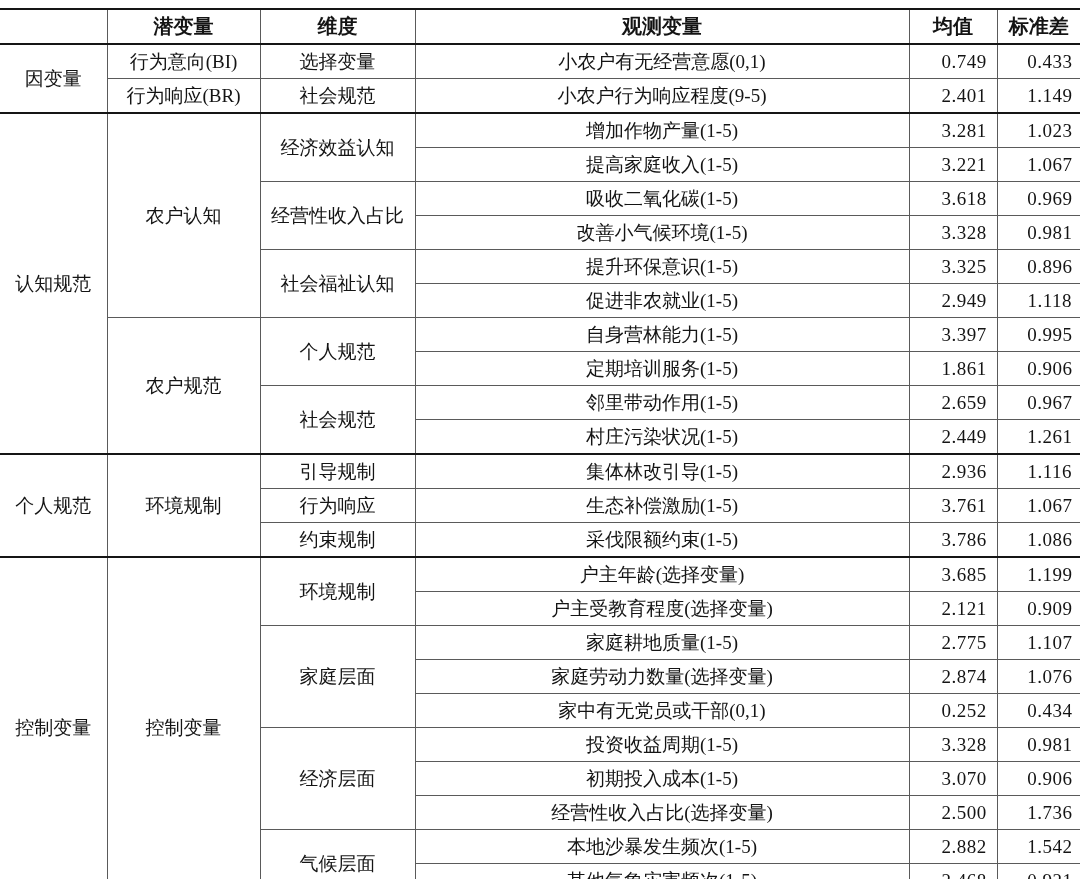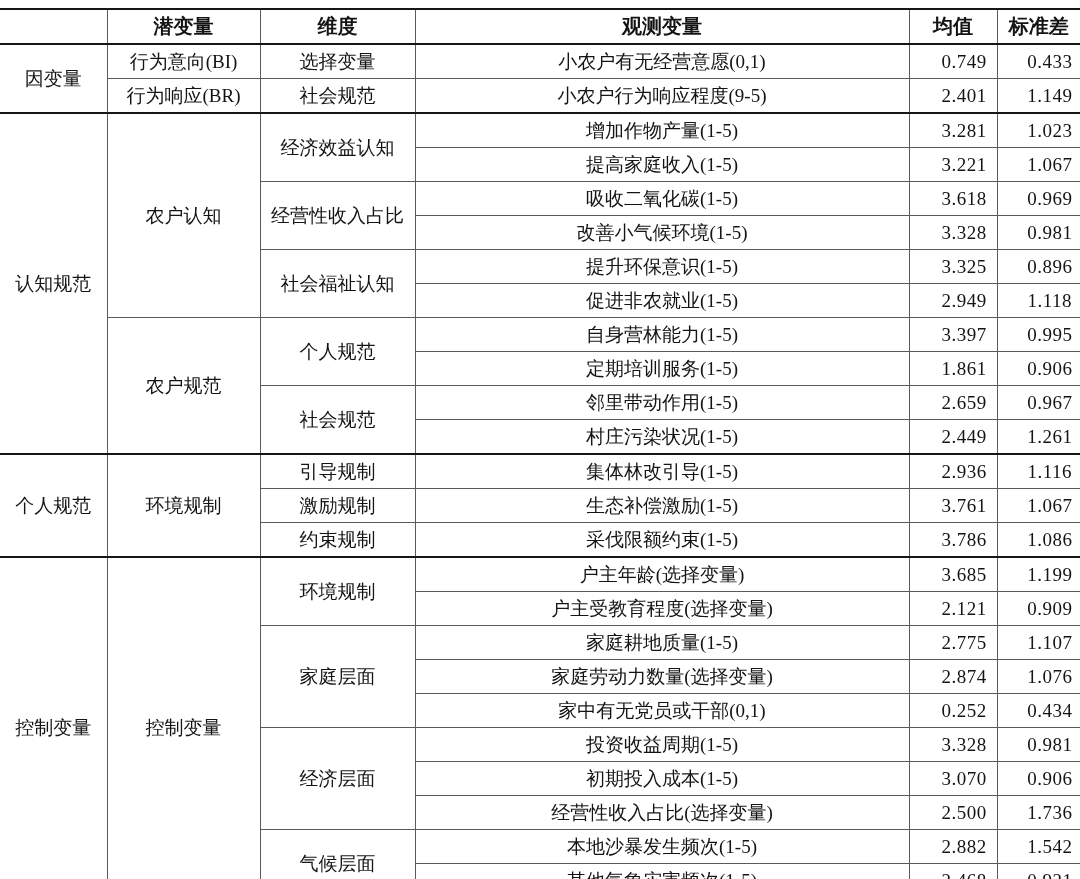--- a/index.html
+++ b/index.html
@@ -159,21 +159,21 @@
       </tr>
       <tr class="section-start">
         <td rowspan="3" class="col-category">个人规范</td>
         <td rowspan="3" class="col-latent">环境规制</td>
         <td class="col-dimension">引导规制</td>
         <td class="col-observed">集体林改引导(1-5)</td>
         <td class="col-mean">2.936</td>
         <td class="col-sd">1.116</td>
       </tr>
       <tr>
-        <td class="col-dimension">激励规制</td>
+        <td class="col-dimension">行为响应</td>
         <td class="col-observed">生态补偿激励(1-5)</td>
         <td class="col-mean">3.761</td>
         <td class="col-sd">1.067</td>
       </tr>
       <tr>
         <td class="col-dimension">约束规制</td>
         <td class="col-observed">采伐限额约束(1-5)</td>
         <td class="col-mean">3.786</td>
         <td class="col-sd">1.086</td>
       </tr>

